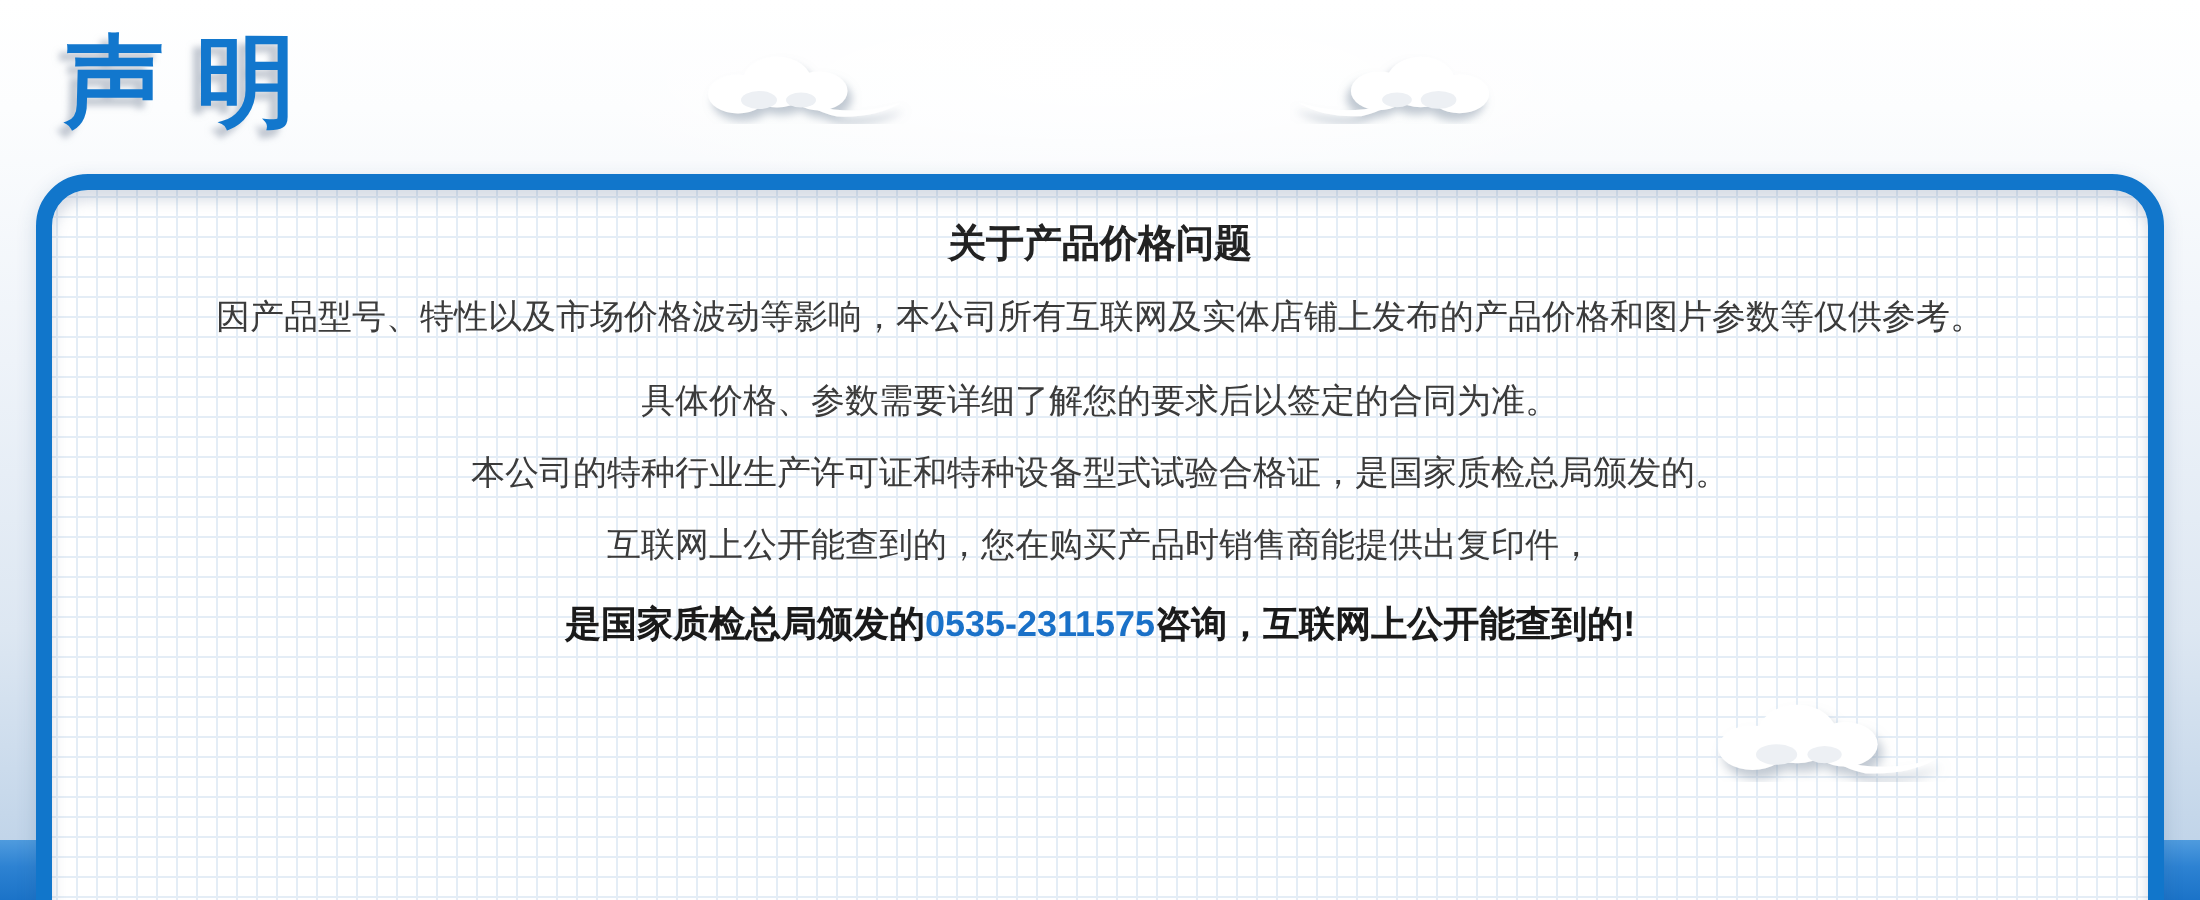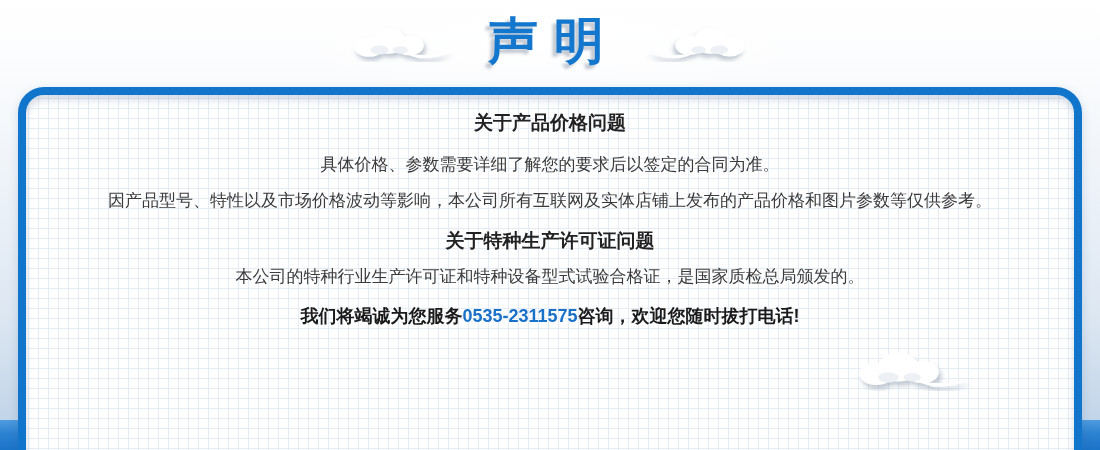--- a/index.html
+++ b/index.html
@@ -21,25 +21,25 @@
     left: 0; right: 0; bottom: 0;
     height: 30px;
     background: linear-gradient(180deg, #4f9bde 0%, #2d82d2 45%, #1b73c8 100%);
     z-index: 1;
   }
 
   
   .title {
     position: absolute;
     top: 8px; left: 0; right: 0;
-    text-align: center;
+    text-align: left;
     font-size: 50px;
     font-weight: bold;
     letter-spacing: 16px;
-    padding-left: 8px; 
+    padding-left: 32px; 
     color: #1277cd;
     text-shadow: -4px 4px 3px rgba(145,157,173,.55);
     z-index: 3;
   }
 
   
   .cloud { position: absolute; z-index: 2; }
   .cloud svg { display: block; width: 100%; height: 100%; }
   .cloud-left   { left: 343px; top: 20px; width: 118px; height: 42px; }
   .cloud-right  { left: 645px; top: 20px; width: 104px; height: 42px; transform: scaleX(-1); }
@@ -125,32 +125,32 @@
   <div class="cloud cloud-right">
     <svg viewBox="0 0 140 56">
         <use href="#cloudShape"></use>
       </svg>
   </div>
 
   <div class="card">
 
     <div class="heading">关于产品价格问题</div>
 
+    <div class="body-line">因产品型号、特性以及市场价格波动等影响，本公司所有互联网及实体店铺上发布的产品价格和图片参数等仅供参考。</div>
+
     <div class="body-line gap-lg">具体价格、参数需要详细了解您的要求后以签定的合同为准。</div>
 
-    <div class="body-line">因产品型号、特性以及市场价格波动等影响，本公司所有互联网及实体店铺上发布的产品价格和图片参数等仅供参考。</div>
-
-    <div class="heading heading-2">关于特种生产许可证问题</div>
 
     <div class="body-line gap-md">本公司的特种行业生产许可证和特种设备型式试验合格证，是国家质检总局颁发的。</div>
 
+    <div class="body-line gap-md">互联网上公开能查到的，您在购买产品时销售商能提供出复印件，</div>
 
 
     <div class="footer-line">
-      <span>我们将竭诚为您服务</span><span class="phone">0535-2311575</span><span>咨询，欢迎您随时拔打电话!</span>
+      <span>是国家质检总局颁发的</span><span class="phone">0535-2311575</span><span>咨询，互联网上公开能查到的!</span>
     </div>
   </div>
 
   <div class="cloud cloud-bottom">
     <svg viewBox="0 0 140 56">
         <use href="#cloudShape"></use>
       </svg>
   </div>
 
   <div class="bottom-band"></div>

